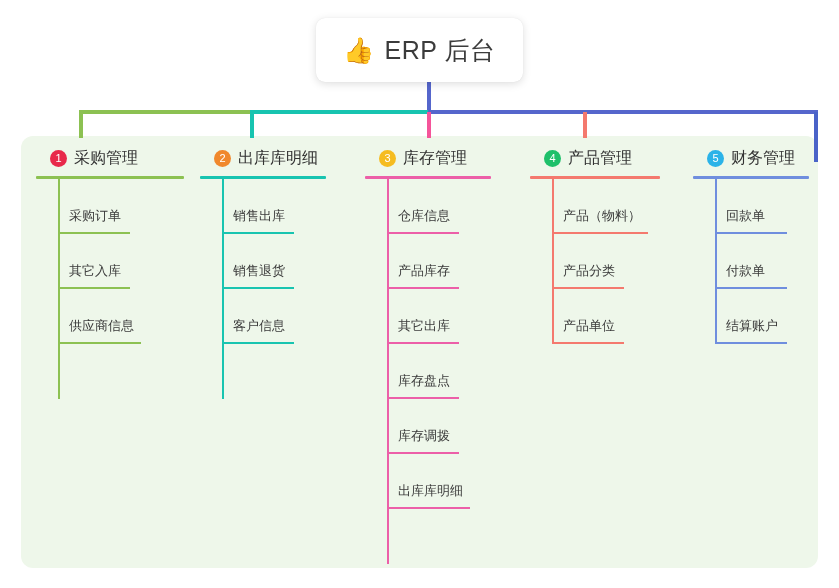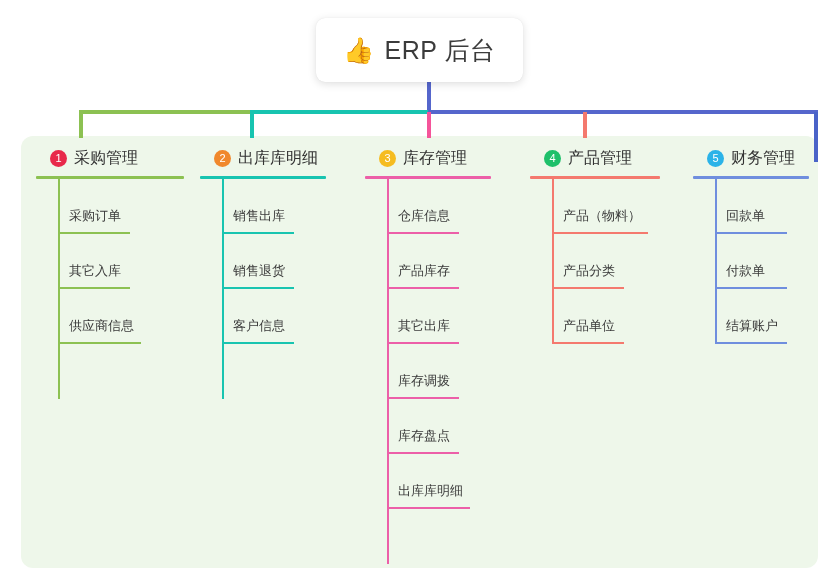--- a/index.html
+++ b/index.html
@@ -165,25 +165,25 @@
           </div>
           <div class="item">
             <span class="item-label">产品库存</span>
             <div class="item-rule" style="background: rgb(236, 95, 168); width: 72px;"></div>
           </div>
           <div class="item">
             <span class="item-label">其它出库</span>
             <div class="item-rule" style="background: rgb(236, 95, 168); width: 72px;"></div>
           </div>
           <div class="item">
+            <span class="item-label">库存盘点</span>
+            <div class="item-rule" style="background: rgb(236, 95, 168); width: 72px;"></div>
+          </div>
+          <div class="item">
             <span class="item-label">库存调拨</span>
-            <div class="item-rule" style="background: rgb(236, 95, 168); width: 72px;"></div>
-          </div>
-          <div class="item">
-            <span class="item-label">库存盘点</span>
             <div class="item-rule" style="background: rgb(236, 95, 168); width: 72px;"></div>
           </div>
           <div class="item">
             <span class="item-label">出库库明细</span>
             <div class="item-rule" style="background: rgb(236, 95, 168); width: 83px;"></div>
           </div>
         </div>
       </div>
       <div class="col" style="left: 530px; width: 130px;">
         <div class="col-head">

